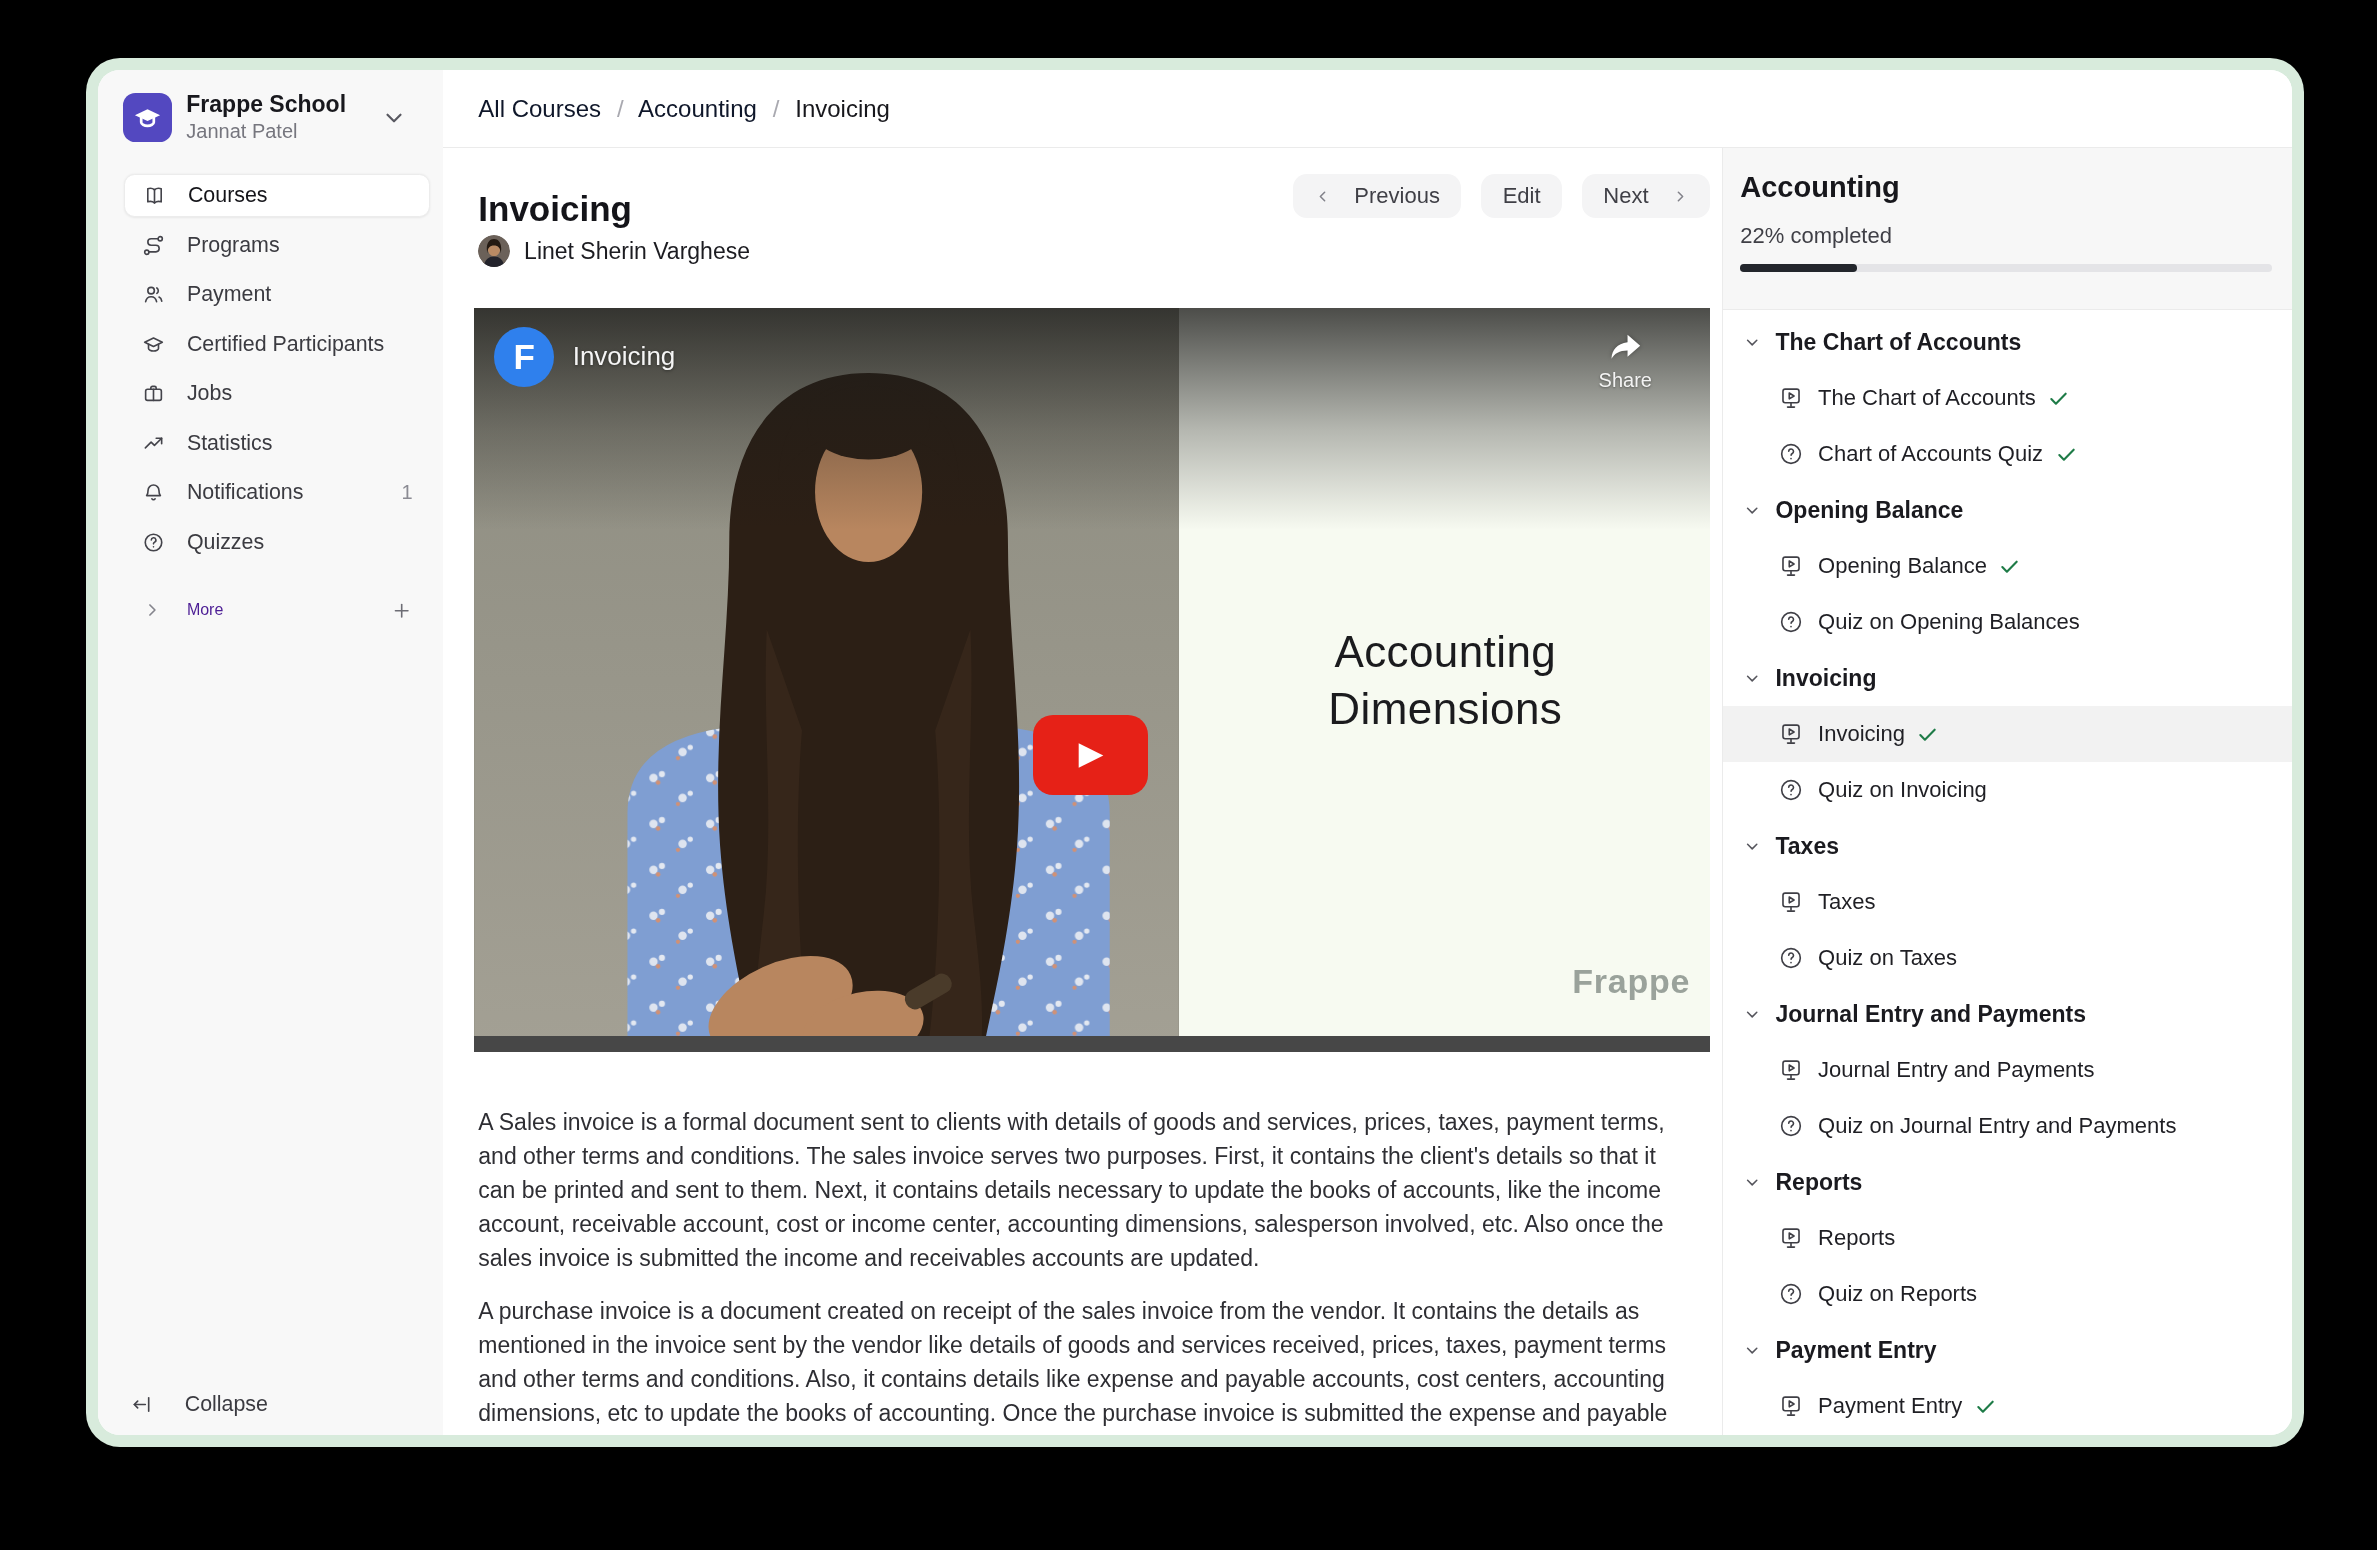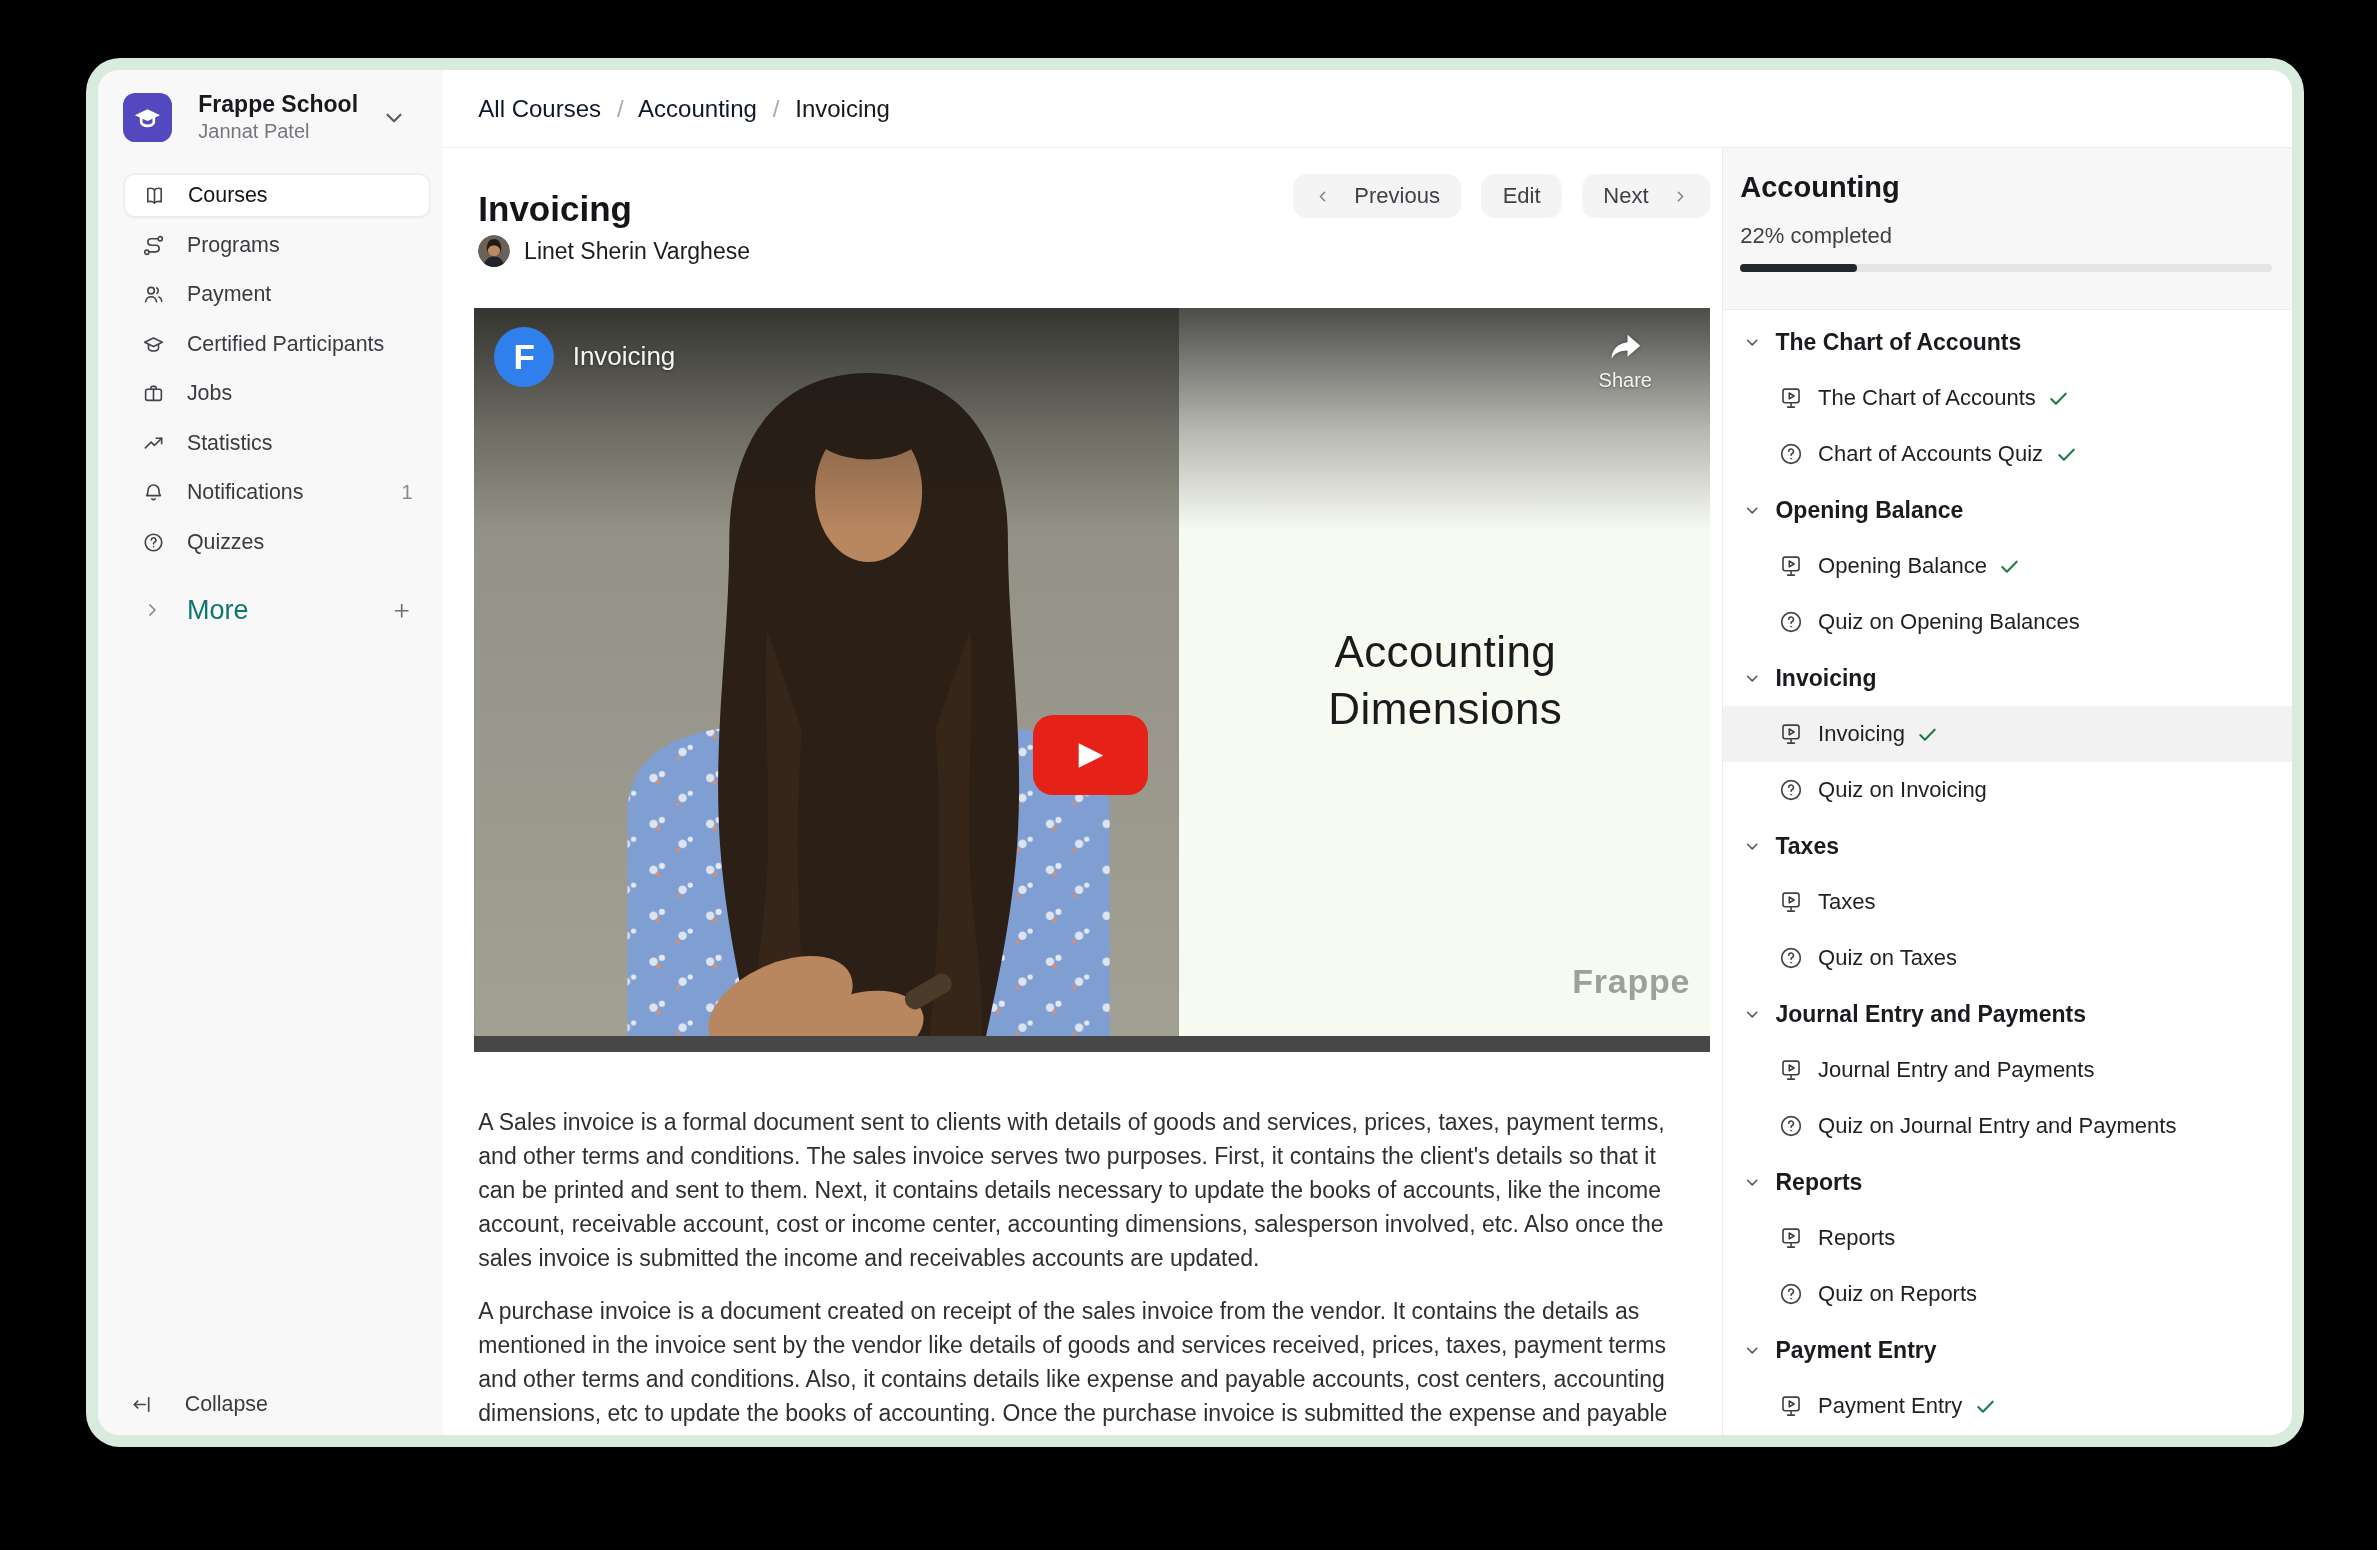--- a/index.html
+++ b/index.html
@@ -15,37 +15,37 @@
   .window{
     position:relative;width:100%;height:100%;background:#fff;border-radius:21.4px;overflow:hidden;
   }
   
   .sidebar{position:absolute;left:0;top:0;width:345px;height:100%;background:#f8f8f8;}
   .brand{position:absolute;left:25px;top:21.4px;right:15.3px;height:51px;display:flex;align-items:center;}
   .brand-logo{
     width:49px;height:49px;border-radius:12.3px;background:var(--purple,#5348c0);
     display:flex;align-items:center;justify-content:center;flex:0 0 auto;
   }
-  .brand-text{margin-left:26px;line-height:1.15;}
+  .brand-text{margin-left:14px;line-height:1.15;}
   .brand-title{font-size:23px;font-weight:700;color:#18181d;}
   .brand-sub{font-size:20px;color:#76767e;margin-top:2.3px;}
   .brand-chevron{position:absolute;right:21.4px;top:13.8px;color:#5a5a62;}
   .nav{position:absolute;left:26px;right:13.8px;top:104px;}
   .nav-item{
     height:43px;margin-bottom:6.5px;display:flex;align-items:center;
     padding:0 17px 0 17.6px;border-radius:10.7px;color:#3b3b41;font-size:21.4px;box-sizing:border-box;
   }
   .nav-item .nicon{width:23px;height:23px;color:#44444b;flex:0 0 auto;display:flex;}
   .nav-item .nlabel{margin-left:22px;white-space:nowrap;}
   .nav-item.active{
     background:#fff;border:0.8px solid #ececec;box-shadow:0 0.8px 2.3px rgba(0,0,0,.07);
     color:#141419;font-weight:500;
   }
   .nav-item .nbadge{margin-left:auto;color:#8b8b93;font-size:20px;}
-  .more-row{margin-top:25px;height:43px;display:flex;align-items:center;padding:0 17px 0 17.6px;color:#0f766e;font-size:27px;justify-content:center;}
+  .more-row{margin-top:25px;height:43px;display:flex;align-items:center;padding:0 17px 0 17.6px;color:#4c1d95;font-size:16px;justify-content:center;}
   .more-row .nicon{width:20px;height:20px;color:#85858d;display:flex;}
   .more-row .nlabel{margin-left:25px;}
   .more-row .plus{margin-left:auto;width:21.4px;height:21.4px;color:#6d6d75;display:flex;}
   .collapse-row{position:absolute;left:13.8px;bottom:9.2px;height:43px;display:flex;align-items:center;padding:0 17.6px;color:#3b3b41;font-size:21.4px;}
   .collapse-row .nicon{width:23px;height:23px;color:#44444b;display:flex;}
   .collapse-row .nlabel{margin-left:32px;}
   
   .topbar{
     position:absolute;left:345px;top:0;width:1849px;height:78px;background:#fff;
     border-bottom:1.5px solid #ebebeb;display:flex;align-items:center;box-sizing:border-box;

